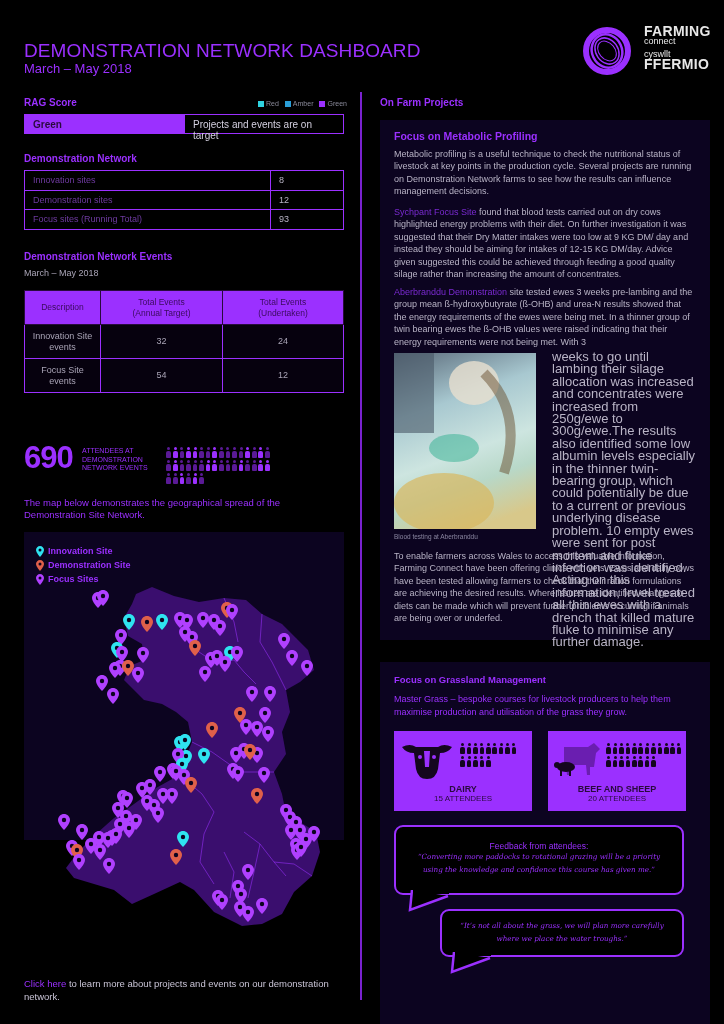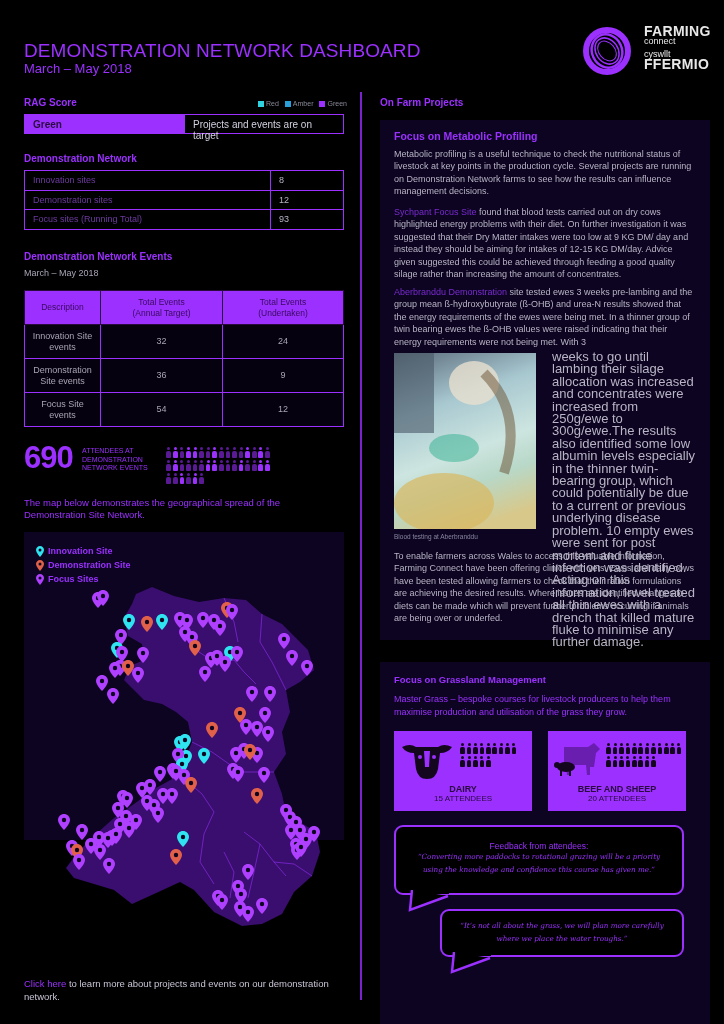--- a/index.html
+++ b/index.html
@@ -139,25 +139,20 @@
   <tbody>
       <tr>
     <th class="desc" style="width:76px">Description</th>
     <th style="width:122px"><span>Total Events</span><br><span>(Annual Target)</span></th>
     <th><span>Total Events</span><br><span>(Undertaken)</span></th>
   </tr>
   <tr>
     <td style="padding:4px 6px">Innovation Site events</td>
     <td>32</td>
     <td>24</td>
-  </tr>
-  <tr>
-    <td style="padding:0 4px">Demonstration Site events</td>
-    <td>36</td>
-    <td>9</td>
   </tr>
   <tr>
     <td style="padding:0 14px">Focus Site events</td>
     <td>54</td>
     <td>12</td>
   </tr>
 </tbody>
   </table>
 
 <div class="abs big-num">690</div>

